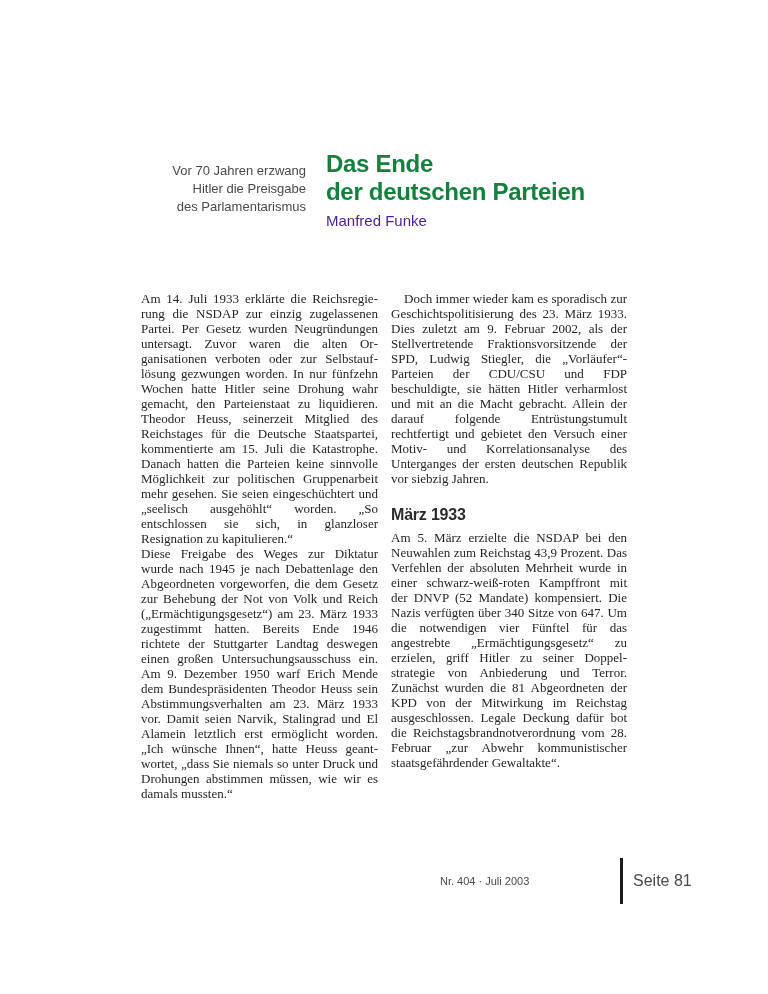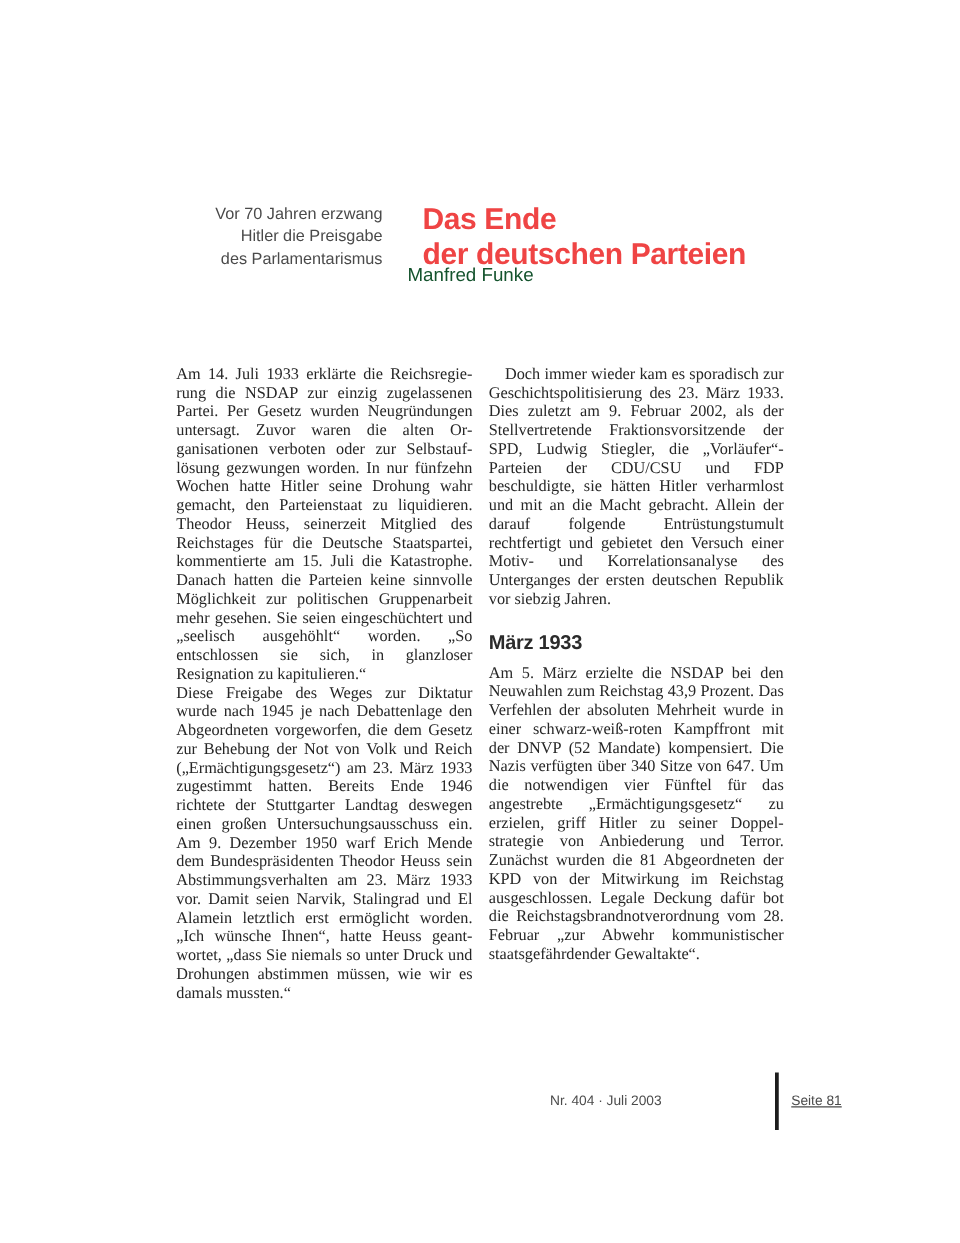--- a/index.html
+++ b/index.html
@@ -16,34 +16,34 @@
     position: absolute;
     left: 139px; top: 162px; width: 167px;
     text-align: right;
     font-family: "Liberation Sans", sans-serif;
     font-size: 13px; line-height: 18px;
     color: #4a4a4a;
   }
   .title {
     position: absolute;
     left: 326px; top: 150px;
-    margin: 12px;
+    margin: 0;
     font-family: "Liberation Sans", sans-serif;
     font-size: 24px; line-height: 28px;
     font-weight: 700;
     letter-spacing: -0.3px;
-    color: #ef4444;
+    color: #15803d;
   }
   .title .tline { display: block; }
   .author {
     position: absolute;
     left: 326px; top: 212px;
     font-family: "Liberation Sans", sans-serif;
     font-size: 15px; line-height: 18px;
-    color: #14532d;
+    color: #4c1d95;
   }
   
   .col {
     position: absolute;
     top: 291px;
     width: 237px;
     font-size: 13px; line-height: 15px;
     text-align: justify;
     color: #262626;
     -webkit-hyphens: auto;
@@ -73,23 +73,22 @@
   .footer-rule {
     position: absolute;
     left: 620px; top: 858px;
     width: 3px; height: 46px;
     background: #1c1c1c;
   }
   .footer-page {
     position: absolute;
     left: 633px; top: 874px;
     font-family: "Liberation Sans", sans-serif;
-    font-size: 11px; line-height: 14px;
+    font-size: 16px; line-height: 14px;
     color: #4b4b4b;
-    text-decoration: underline;
   }
 </style>
 </head>
 <body>
 
 <div class="page">
 
   <div class="kicker">
     <div>Vor 70 Jahren erzwang</div>
     <div>Hitler die Preisgabe</div>

